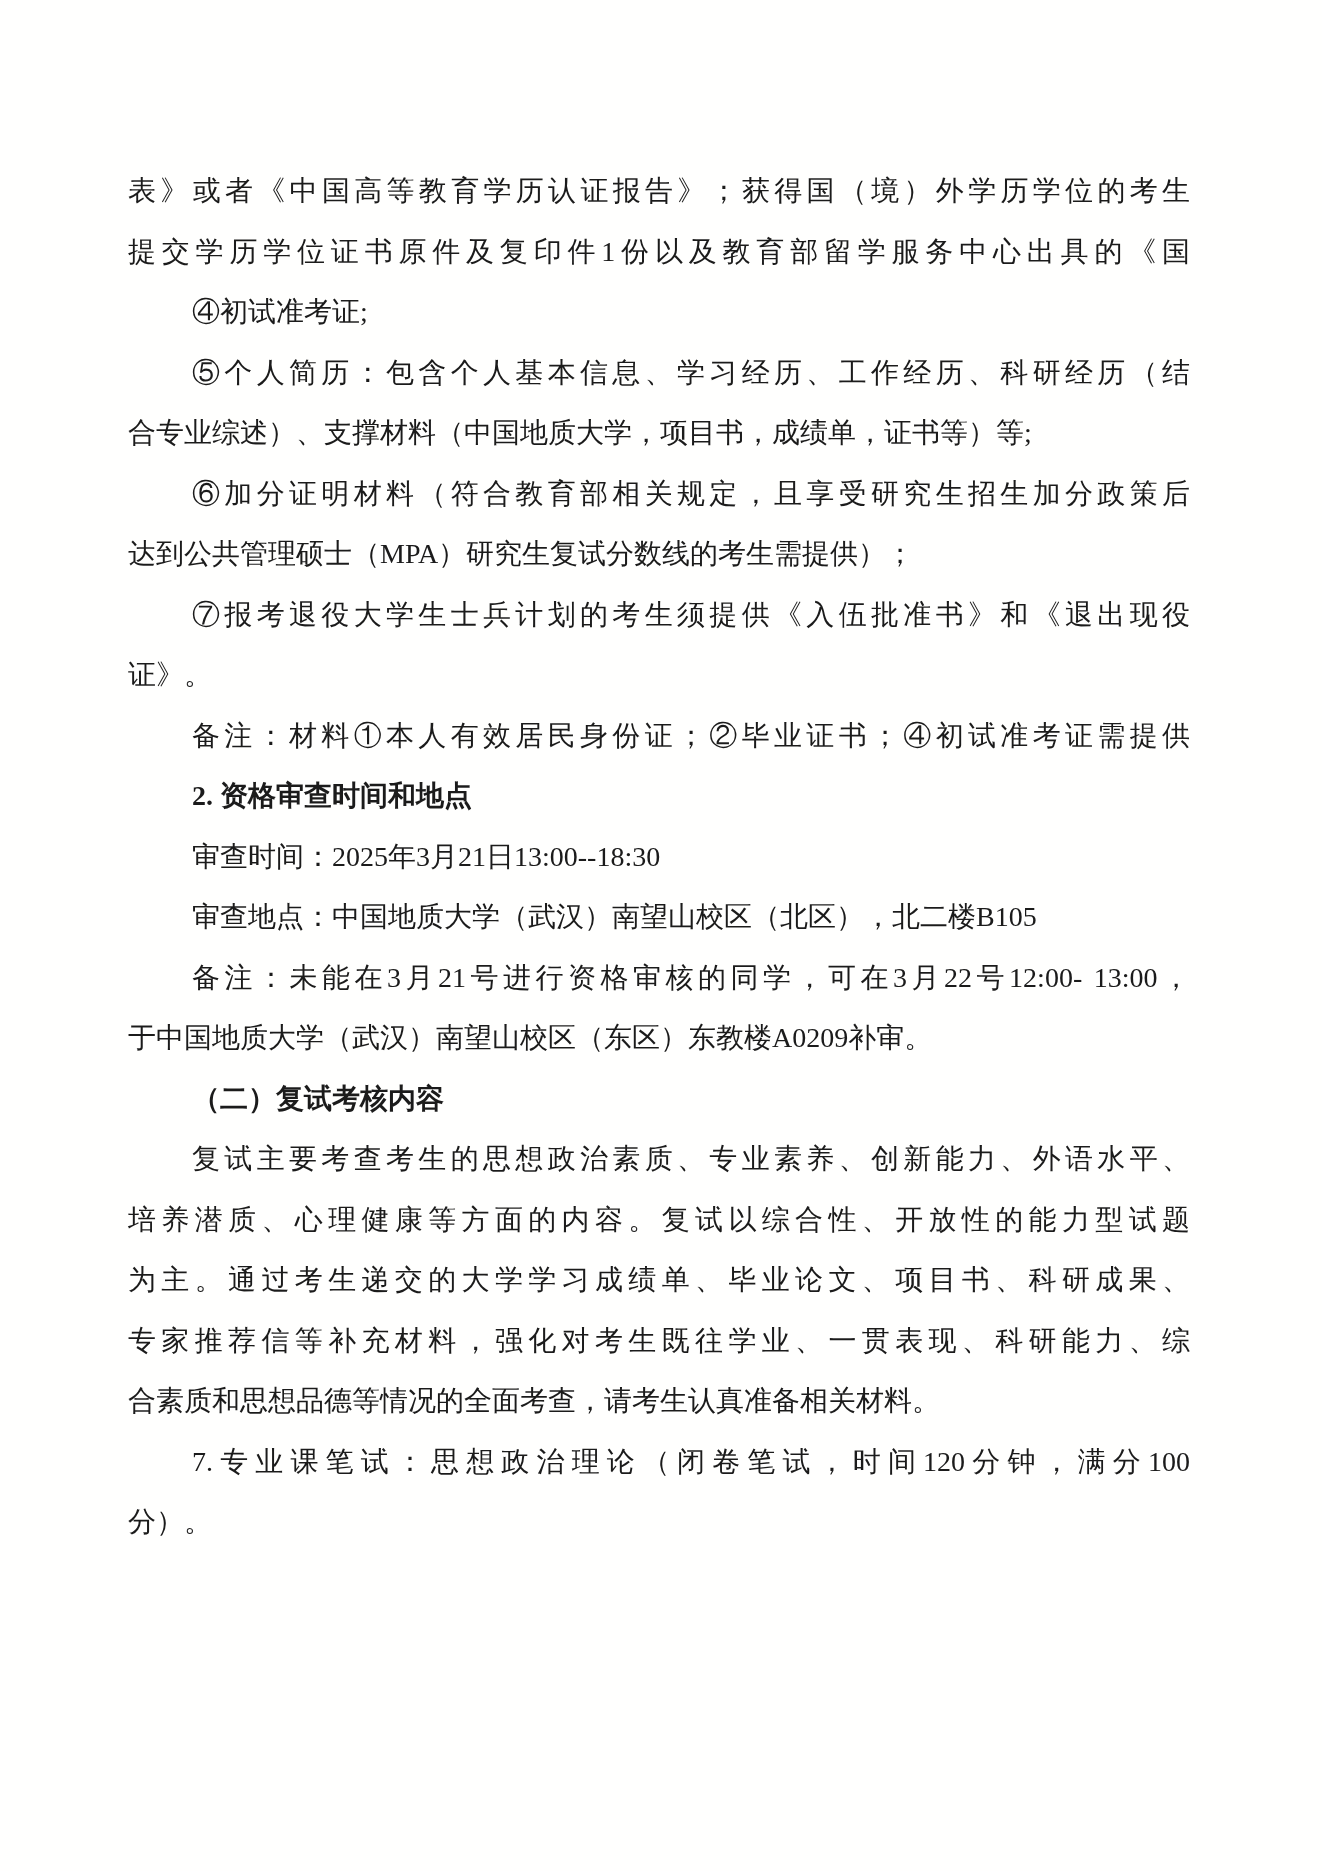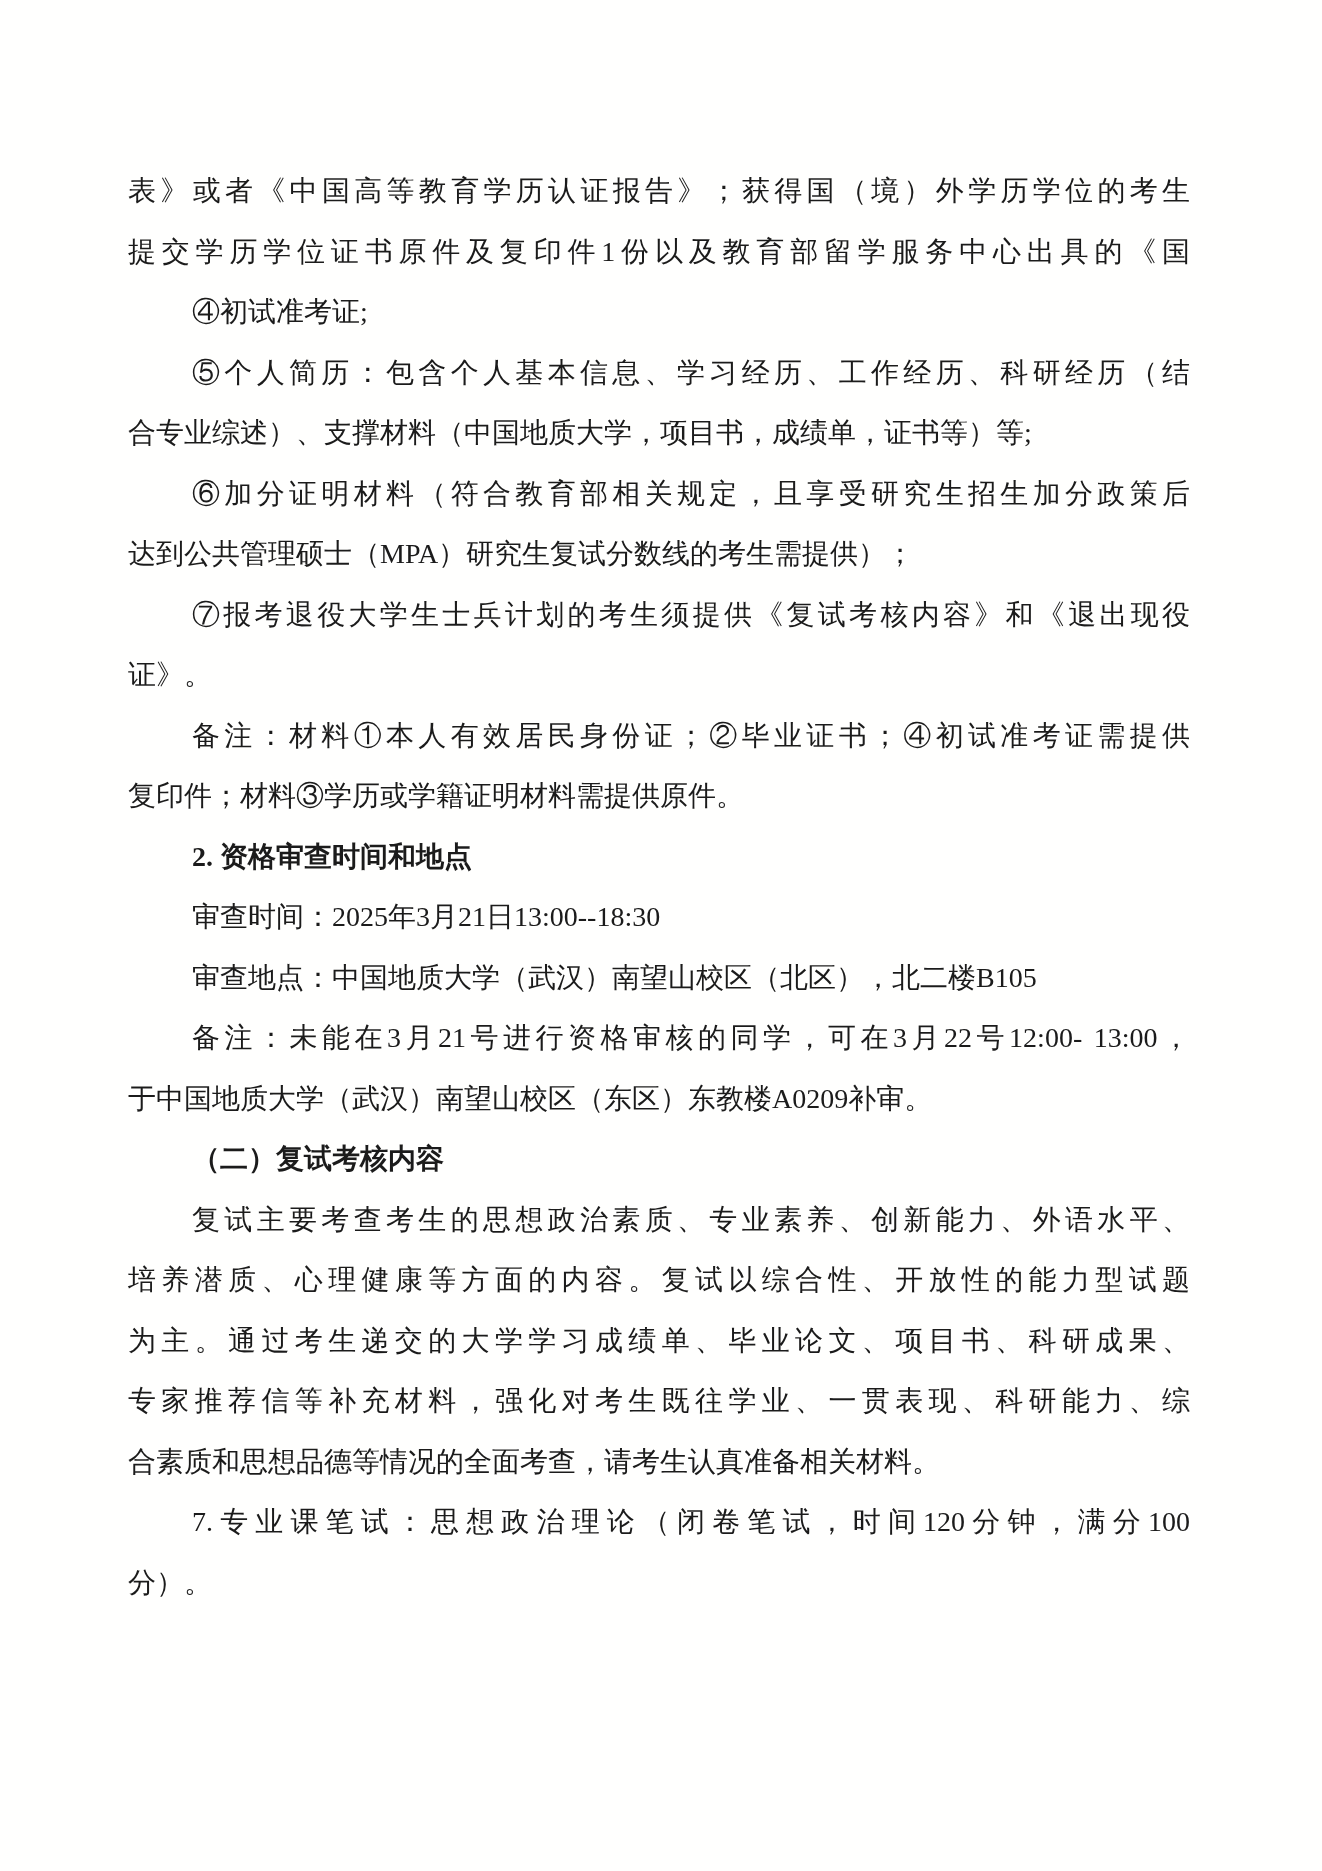--- a/index.html
+++ b/index.html
@@ -47,25 +47,24 @@
     <div class="line stretch">提交学历学位证书原件及复印件1份以及教育部留学服务中心出具的《国</div>
 
     <div class="line indent">④初试准考证;</div>
 
     <div class="line indent stretch">⑤个人简历：包含个人基本信息、学习经历、工作经历、科研经历（结</div>
     <div class="line">合专业综述）、支撑材料（中国地质大学，项目书，成绩单，证书等）等;</div>
 
     <div class="line indent stretch">⑥加分证明材料（符合教育部相关规定，且享受研究生招生加分政策后</div>
     <div class="line">达到公共管理硕士（MPA）研究生复试分数线的考生需提供）；</div>
 
-    <div class="line indent stretch">⑦报考退役大学生士兵计划的考生须提供《复试考核内容》和《退出现役</div>
+    <div class="line indent stretch">⑦报考退役大学生士兵计划的考生须提供《入伍批准书》和《退出现役</div>
     <div class="line">证》。</div>
 
     <div class="line indent stretch">备注：材料①本人有效居民身份证；②毕业证书；④初试准考证需提供</div>
-    <div class="line">复印件；材料③学历或学籍证明材料需提供原件。</div>
 
     <div class="line indent bold">2. 资格审查时间和地点</div>
 
     <div class="line indent">审查时间：2025年3月21日13:00--18:30</div>
 
     <div class="line indent">审查地点：中国地质大学（武汉）南望山校区（北区），北二楼B105</div>
 
     <div class="line indent stretch">备注：未能在3月21号进行资格审核的同学，可在3月22号12:00- 13:00，</div>
     <div class="line">于中国地质大学（武汉）南望山校区（东区）东教楼A0209补审。</div>
 

